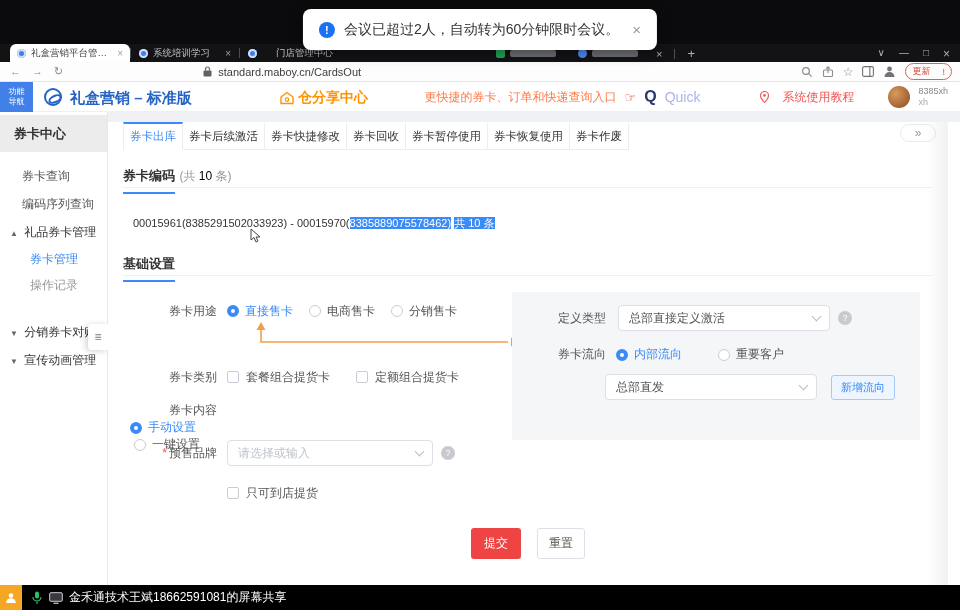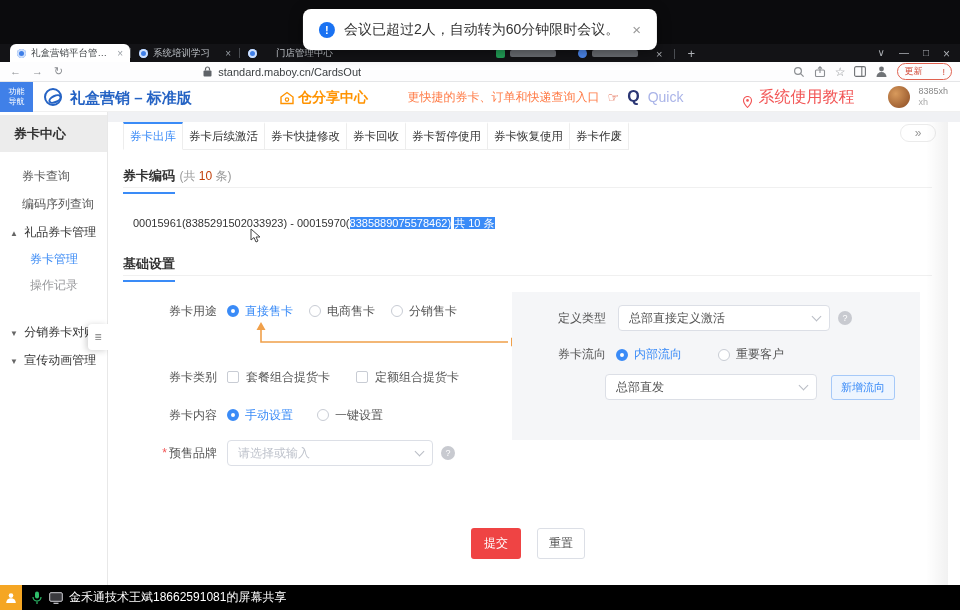--- a/index.html
+++ b/index.html
@@ -20,35 +20,35 @@
   .gdot-green { width:9px; height:9px; border-radius:2px; background:#23a55a; flex:none; }
   .gdot-blue { width:9px; height:9px; border-radius:50%; background:#4f8df7; flex:none; }
   .strip-right { position:absolute; right:10px; top:3px; display:flex; gap:14px; color:#aeb1b6; font-size:10px; }
   .strip-mid { position:absolute; left:656px; top:2px; display:flex; gap:12px; align-items:center; color:#aeb1b6; font-size:11px; }
 
   .addressbar { position:absolute; top:62px; left:0; right:0; height:20px; background:#fdfdfe; border-bottom:1px solid #e5e6e8; display:flex; align-items:center; font-size:11px; color:#5f6368; }
   .navbtns { display:flex; gap:11px; margin-left:10px; font-size:11px; color:#8b8e92; }
   .urlgroup { display:flex; align-items:center; gap:6px; margin-left:140px; color:#3c4043; }
   .abar-right { margin-left:auto; margin-right:8px; display:flex; align-items:center; gap:9px; }
   .abar-right svg { display:block; }
-  .update-pill { border:1px solid #e0614f; color:#d14836; border-radius:9px; font-size:9px; padding:1px 6px; display:flex; gap:20px; align-items:center; }
+  .update-pill { border:1px solid #e0614f; color:#d14836; border-radius:9px; font-size:9px; padding:1px 6px; display:flex; gap:12px; align-items:center; }
 
   
   .appheader { position:absolute; top:82px; left:0; right:0; height:30px; background:#fff; border-bottom:1px solid #f0f0f0; }
   .navtoggle { position:absolute; left:0; top:0; width:33px; height:30px; background:#4080e8; color:#fff; font-size:8px; line-height:1.3; display:flex; flex-direction:column; align-items:center; justify-content:center; }
   .applogo { position:absolute; left:44px; top:6px; width:18px; height:18px; border-radius:50%; border:2px solid #2563c4; background:#fff; }
   .applogo::after { content:""; position:absolute; left:2px; top:5px; width:10px; height:4px; border-radius:50%; border:2px solid #2563c4; transform:rotate(-25deg); }
   .brand { position:absolute; left:70px; top:7px; font-size:15px; font-weight:bold; color:#2563c4; }
   .sharecenter { position:absolute; left:280px; top:7px; display:flex; align-items:center; gap:4px; color:#ff9300; font-weight:bold; font-size:14px; }
   .hdr-right { position:absolute; right:12px; top:0; height:30px; display:flex; align-items:center; gap:8px; }
   .promo { color:#ff7a45; font-size:12px; }
   .hand { color:#e05b3f; font-size:13px; }
   .qlogo { color:#2b3674; font-size:16px; font-weight:bold; }
   .quick { color:#aab4e8; font-size:14px; }
-  .tut { display:flex; align-items:flex-end; gap:6px; color:#f25555; font-size:16px; margin-left:52px; }
+  .tut { display:flex; align-items:center; gap:13px; color:#f25555; font-size:12px; margin-left:52px; }
   .avatar { width:22px; height:22px; border-radius:50%; background:radial-gradient(circle at 35% 35%, #d89a5c, #8a4a22); margin-left:26px; }
   .uname { font-size:9px; color:#888; line-height:1.2; }
   .uname div:last-child { color:#aaa; }
 
   .graybar { position:absolute; top:112px; left:108px; right:0; height:10px; background:#f0f1f4; }
 
   
   .sidebar { position:absolute; left:0; top:112px; width:108px; bottom:25px; background:#fff; border-right:1px solid #e8e8e8; font-size:12px; }
   .sb-header { margin-top:3px; height:37px; line-height:37px; background:#ececec; padding-left:14px; font-size:13px; font-weight:bold; color:#333; }
   .sb-item { height:28px; line-height:28px; padding-left:22px; color:#555; white-space:nowrap; }
@@ -64,21 +64,21 @@
   .edge-shadow { position:absolute; right:12px; top:0; bottom:0; width:22px; background:linear-gradient(to right, rgba(0,0,0,0), rgba(0,0,0,0.055)); pointer-events:none; }
   .maintabs { position:absolute; left:15px; top:0; display:flex; }
   .mtab { height:28px; line-height:25px; padding:0 6px; font-size:11.5px; color:#333; border-right:1px solid #ededed; border-bottom:1px solid #ededed; border-top:2px solid transparent; white-space:nowrap; }
   .mtab:first-child { border-left:1px solid #ededed; }
   .mtab.active { color:#3a8bf7; border-top-color:#3a8bf7; border-bottom-color:#fff; }
   .more-pill { position:absolute; top:2px; right:24px; width:36px; height:18px; border:1px solid #ebebeb; border-radius:9px; color:#999; font-size:12px; display:flex; align-items:center; justify-content:center; }
 
   .sec { position:absolute; left:15px; }
   .sec-title { display:inline-block; font-size:13px; font-weight:bold; color:#333; padding-bottom:7px; border-bottom:2px solid #3a8bf7; }
   .sec-count { font-size:12px; font-weight:normal; color:#999; }
-  .sec-count .red { color:#c2410c; }
+  .sec-count .red { color:#000000; }
   .sec-hr { position:absolute; left:15px; right:28px; height:1px; background:#f0f0f0; }
 
   .codes { position:absolute; left:25px; top:94px; font-size:11px; color:#333; white-space:nowrap; }
   .hl { background:#3a8bf7; color:#fff; }
   .cursor { position:absolute; left:142px; top:106px; }
 
   .frow { position:absolute; left:15px; display:flex; align-items:center; height:26px; font-size:12px; color:#555; }
   .flabel { width:94px; text-align:right; margin-right:10px; flex:none; color:#555; }
   .req { color:#f25555; margin-right:2px; }
   .opt { display:flex; align-items:center; margin-right:16px; color:#555; }
@@ -322,21 +322,21 @@
       <span class="opt" style="margin-right:26px;">
           <span class="cbox"></span>
           <span>套餐组合提货卡</span>
         </span>
       <span class="opt">
           <span class="cbox"></span>
           <span>定额组合提货卡</span>
         </span>
     </div>
 
-    <div class="frow" style="top:280px;">
+    <div class="frow" style="top:280px;flex-direction:column;">
       <span class="flabel">券卡内容</span>
       <span class="opt on" style="margin-right:24px;">
           <span class="radio on"></span>
           <span>手动设置</span>
         </span>
       <span class="opt">
           <span class="radio"></span>
           <span>一键设置</span>
         </span>
     </div>
@@ -345,20 +345,27 @@
       <span class="flabel"><span class="req">*</span><span>预售品牌</span></span>
       <span class="sel" style="width:206px;">
         <span class="ph">请选择或输入</span>
         <span class="chev"></span>
       </span>
       <span class="help">
           <span>?</span>
         </span>
     </div>
 
+    <div class="frow" style="top:358px;">
+      <span class="flabel"></span>
+      <span class="opt">
+          <span class="cbox"></span>
+          <span>只可到店提货</span>
+        </span>
+    </div>
 
     <div class="rpanel">
       <div class="rrow" style="left:46px; top:13px;">
         <span style="margin-right:12px;">定义类型</span>
         <span class="sel" style="width:212px;">
           <span>总部直接定义激活</span>
           <span class="chev"></span>
         </span>
         <span class="help">
             <span>?</span>

